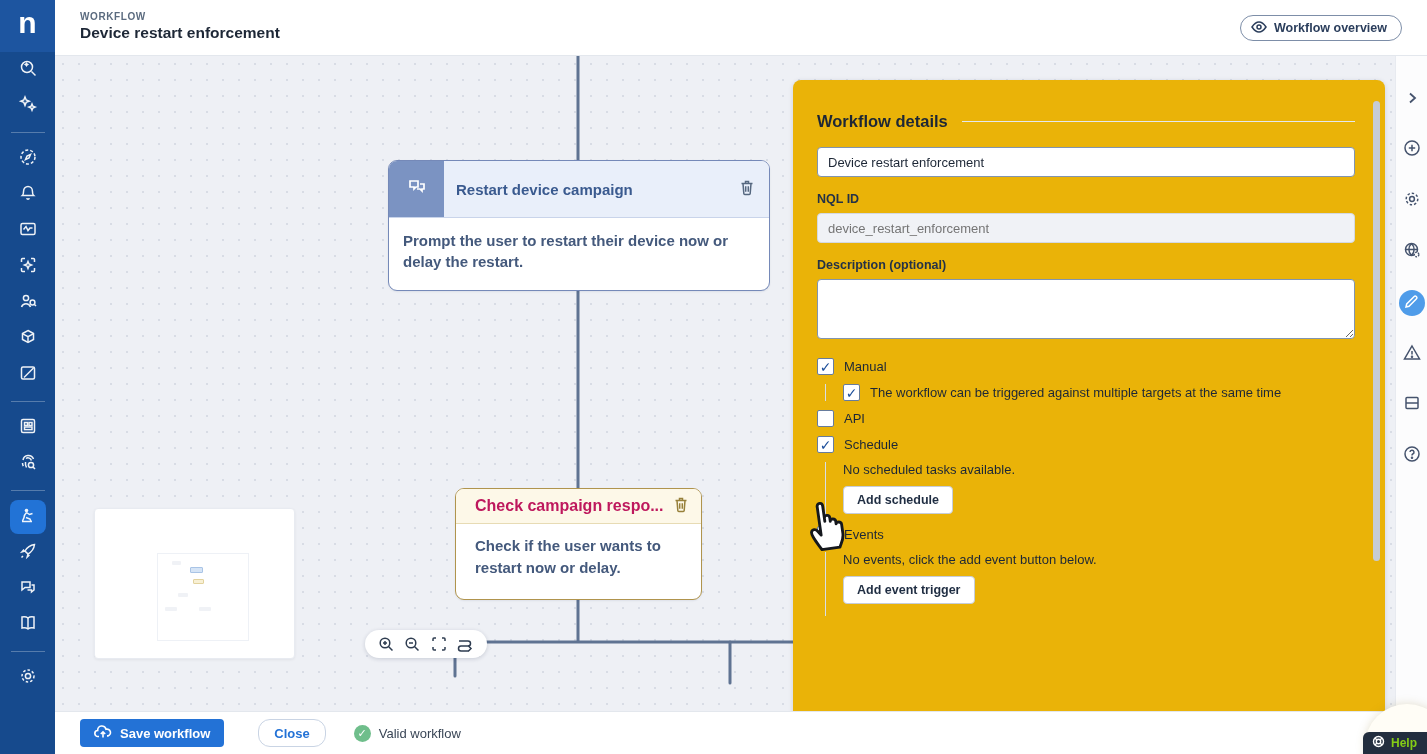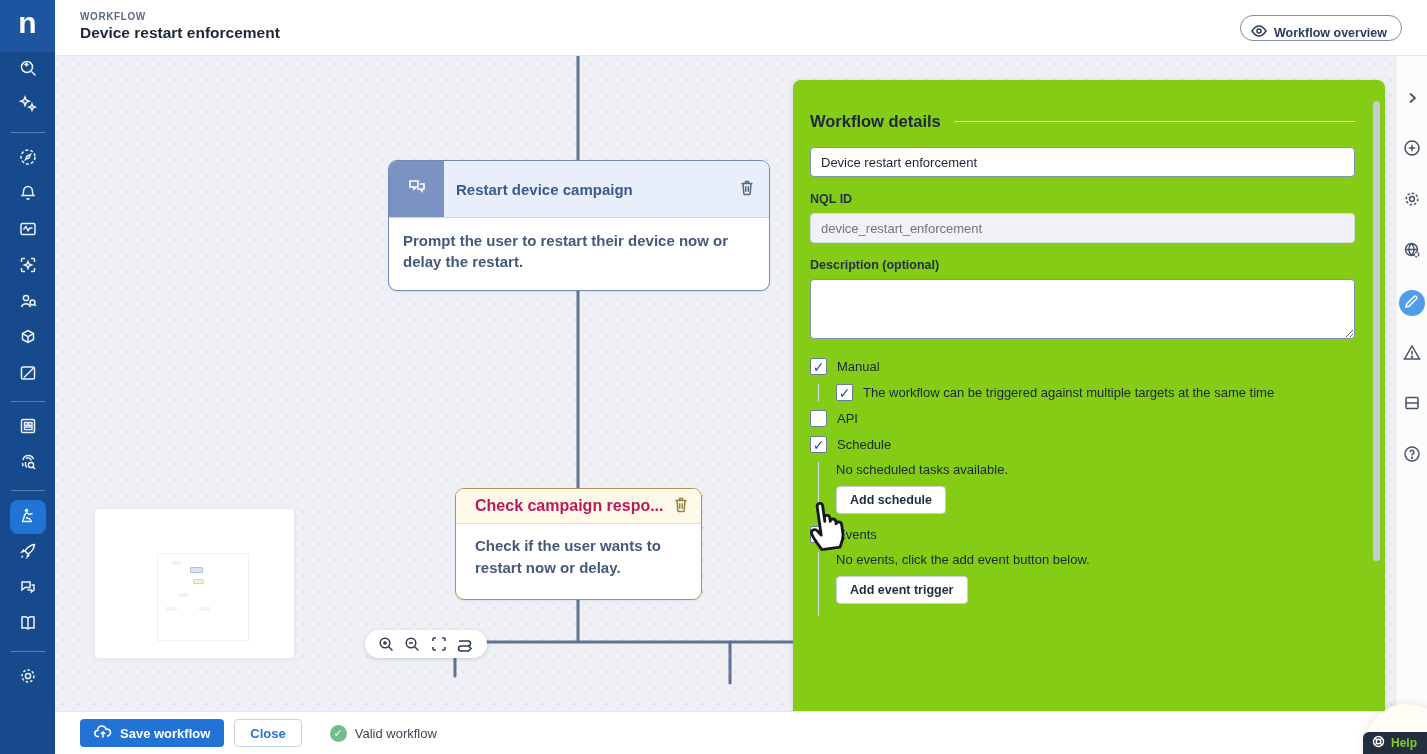--- a/index.html
+++ b/index.html
@@ -14,21 +14,21 @@
   .sb-item { width:36px; height:34px; display:flex; align-items:center; justify-content:center; border-radius:8px; margin:1px 0; cursor:pointer; }
   .sb-item svg { stroke:#ffffff; fill:none; stroke-width:1.5; opacity:.93; }
   .sb-item.active { background:#2273d6; }
   .sb-div { width:34px; height:1px; background:rgba(255,255,255,.28); margin:8px 0; }
   .sb-spacer { flex:1; }
 
   
   .header { position:absolute; left:55px; top:0; width:1372px; height:56px; background:#fff; border-bottom:1px solid #e3e7ed; z-index:20; }
   .eyebrow { position:absolute; left:25px; top:11px; font-size:10px; font-weight:bold; letter-spacing:.6px; color:#5b6b7f; }
   .page-title { position:absolute; left:25px; top:24px; font-size:15.5px; font-weight:bold; color:#1d2736; }
-  .overview-btn { position:absolute; right:25px; top:15px; height:26px; padding:0 14px 0 10px; display:flex; align-items:flex-end; gap:7px; border:1px solid #7d8ea8; border-radius:14px; background:#fff; font-size:12.5px; font-weight:bold; color:#2b3e5c; cursor:pointer; }
+  .overview-btn { position:absolute; right:25px; top:15px; height:26px; padding:0 14px 0 10px; display:flex; align-items:center; gap:7px; border:1px solid #7d8ea8; border-radius:14px; background:#fff; font-size:12.5px; font-weight:bold; color:#2b3e5c; cursor:pointer; }
   .overview-btn svg { stroke:#2b3e5c; fill:none; stroke-width:1.5; }
 
   
   .canvas { position:absolute; left:55px; top:56px; width:1372px; height:655px; background:#eef0f5;
     background-image:radial-gradient(#d8dce5 1px, transparent 1.2px); background-size:16px 16px; overflow:hidden; }
   .edges { position:absolute; left:0; top:0; width:1372px; height:655px; }
 
   .node { position:absolute; background:#fff; border-radius:9px; overflow:hidden; box-shadow:0 1px 2px rgba(30,50,90,.08); }
   .node-campaign { left:333px; top:104px; width:382px; height:131px; border:1.5px solid #7589b8; }
   .nc-head { display:flex; height:57px; border-bottom:1px solid #c9d4ea; }
@@ -56,21 +56,21 @@
   .mm-view { position:absolute; left:62px; top:44px; width:92px; height:88px; border:1px solid #eef1f6; }
   .mm-node { position:absolute; border-radius:1px; }
   .mm-blue { left:95px; top:58px; width:13px; height:6px; background:#d5e4f6; border:1px solid #a9c4e6; }
   .mm-yellow { left:98px; top:70px; width:11px; height:5px; background:#f8f0d4; border:1px solid #e2d29e; }
   .mm-gray1 { left:77px; top:52px; width:9px; height:4px; background:#f0f2f6; }
   .mm-gray2 { left:83px; top:84px; width:10px; height:4px; background:#f0f2f6; }
   .mm-gray3 { left:70px; top:98px; width:12px; height:4px; background:#f0f2f6; }
   .mm-gray4 { left:104px; top:98px; width:12px; height:4px; background:#f0f2f6; }
 
   
-  .panel { position:absolute; left:793px; top:80px; width:592px; height:672px; background:#84cc16; border-radius:8px; box-shadow:0 1px 5px rgba(20,40,80,.14); z-index:10; padding:32px 30px 0 17px; }
+  .panel { position:absolute; left:793px; top:80px; width:592px; height:672px; background:#eab308; border-radius:8px; box-shadow:0 1px 5px rgba(20,40,80,.14); z-index:10; padding:32px 30px 0 24px; }
   .panel-scrollbar { position:absolute; right:5px; top:21px; width:7px; height:460px; background:#c6ccd6; border-radius:4px; }
   .panel-titlerow { display:flex; align-items:center; gap:14px; margin-bottom:16px; }
   .panel-title { font-size:16.5px; font-weight:bold; color:#1d2736; white-space:nowrap; }
   .panel-titlerow .rule { flex:1; height:1px; background:#e4e8ee; }
   .fld-label { font-size:12.5px; font-weight:bold; color:#243247; margin-bottom:7px; }
   .txt-input { width:100%; height:30px; border:1px solid #8194ae; border-radius:4px; padding:0 10px; font-size:13px; color:#1d2736; font-family:inherit; background:#fff; margin-bottom:15px; }
   .txt-input:disabled,.txt-input.disabled { background:#f0f2f6; border-color:#d4d9e2; color:#9aa4b4; }
   .txt-area { width:100%; height:60px; border:1px solid #8194ae; border-radius:4px; padding:6px 10px; font-size:13px; font-family:inherit; resize:vertical; margin-bottom:15px; }
   .trigger-label { font-size:12.5px; font-weight:bold; color:#243247; margin-bottom:9px; }
   .chk-row { display:flex; align-items:center; gap:10px; margin-bottom:9px; position:relative; }
@@ -85,21 +85,21 @@
   .side-tools { position:absolute; right:0; top:56px; width:32px; height:655px; background:#fcfcfd; border-left:1px solid #e7eaf0; z-index:15; display:flex; flex-direction:column; align-items:center; padding-top:30px; gap:25px; }
   .st-btn { width:26px; height:26px; display:flex; align-items:center; justify-content:center; cursor:pointer; border-radius:50%; }
   .st-btn svg { stroke:#45536d; fill:none; stroke-width:1.5; }
   .st-btn.active { background:#4f9ce9; }
   .st-btn.active svg { stroke:#fff; }
 
   
   .footer { position:absolute; left:55px; bottom:0; width:1372px; height:43px; background:#fff; border-top:1px solid #e3e7ed; display:flex; align-items:center; padding-left:25px; gap:0; z-index:25; }
   .save-btn { height:28px; background:#2372d6; color:#fff; border:none; border-radius:4px; font-size:13px; font-weight:bold; padding:0 14px; display:flex; align-items:center; gap:8px; cursor:pointer; font-family:inherit; }
   .save-btn svg { stroke:#fff; fill:none; stroke-width:1.6; }
-  .close-btn { height:28px; margin-left:10px; background:#fff; color:#2372d6; border:1px solid #c9d4e4; border-radius:4px; font-size:13px; font-weight:bold; padding:4px 15px; cursor:pointer; font-family:inherit; }
+  .close-btn { height:28px; margin-left:34px; background:#fff; color:#2372d6; border:1px solid #c9d4e4; border-radius:12px; font-size:13px; font-weight:bold; padding:4px 15px; cursor:pointer; font-family:inherit; }
   .valid-wrap { display:flex; align-items:center; gap:8px; margin-left:28px; }
   .valid-dot { width:17px; height:17px; border-radius:50%; background:#6fbe8b; color:#fff; font-size:11px; display:flex; align-items:center; justify-content:center; font-weight:bold; }
   .valid-text { font-size:13px; color:#3a4656; }
 
   .help-beacon { position:absolute; right:-22px; bottom:-34px; width:84px; height:84px; border-radius:50%; background:#fffdf6; box-shadow:0 0 10px rgba(150,130,60,.25); z-index:38; }
   .help-btn { position:absolute; right:0; bottom:0; height:22px; background:#232e3f; color:#84cc16; border-top-left-radius:6px; display:flex; align-items:center; gap:6px; padding:0 10px 0 9px; font-size:12px; font-weight:bold; cursor:pointer; z-index:40; }
   .help-btn svg { stroke:#fff; fill:none; stroke-width:1.4; }
 
   .hand-cursor { position:absolute; left:806px; top:496px; z-index:50; pointer-events:none; transform:rotate(-8deg); }
 </style>

